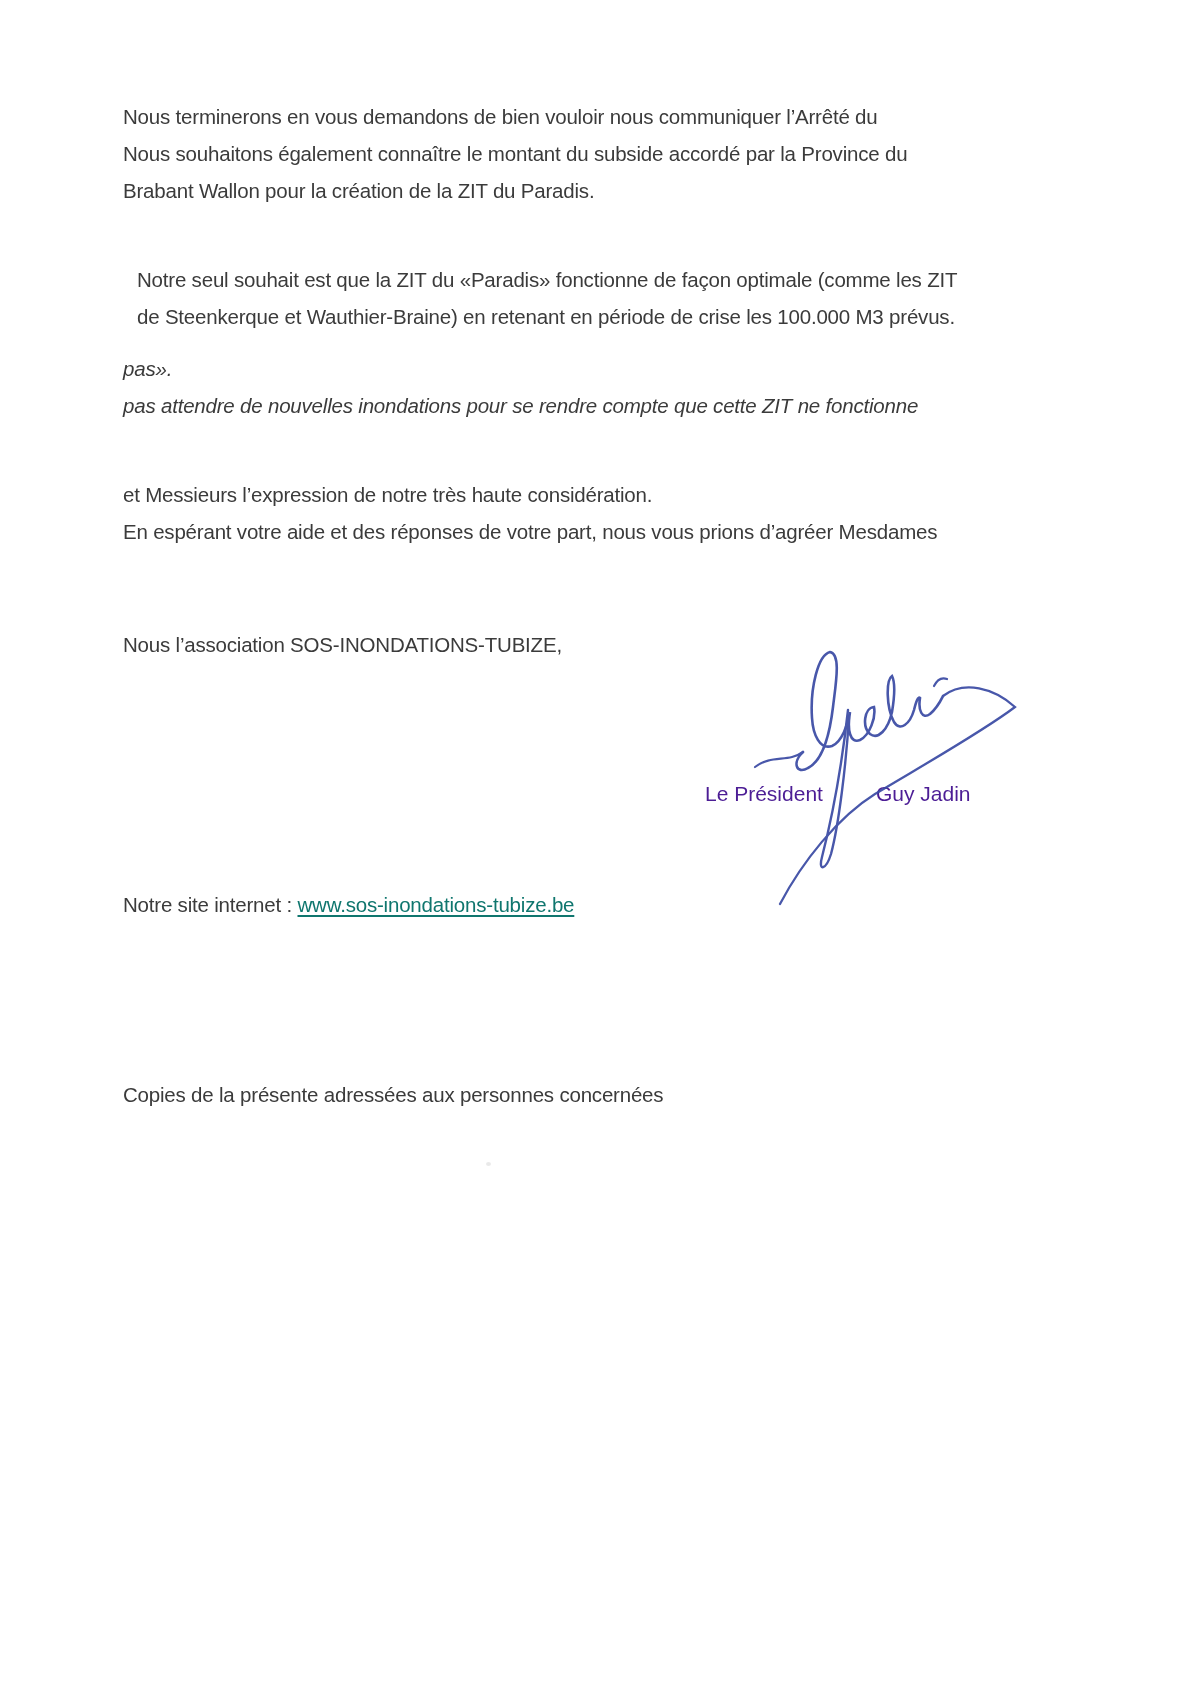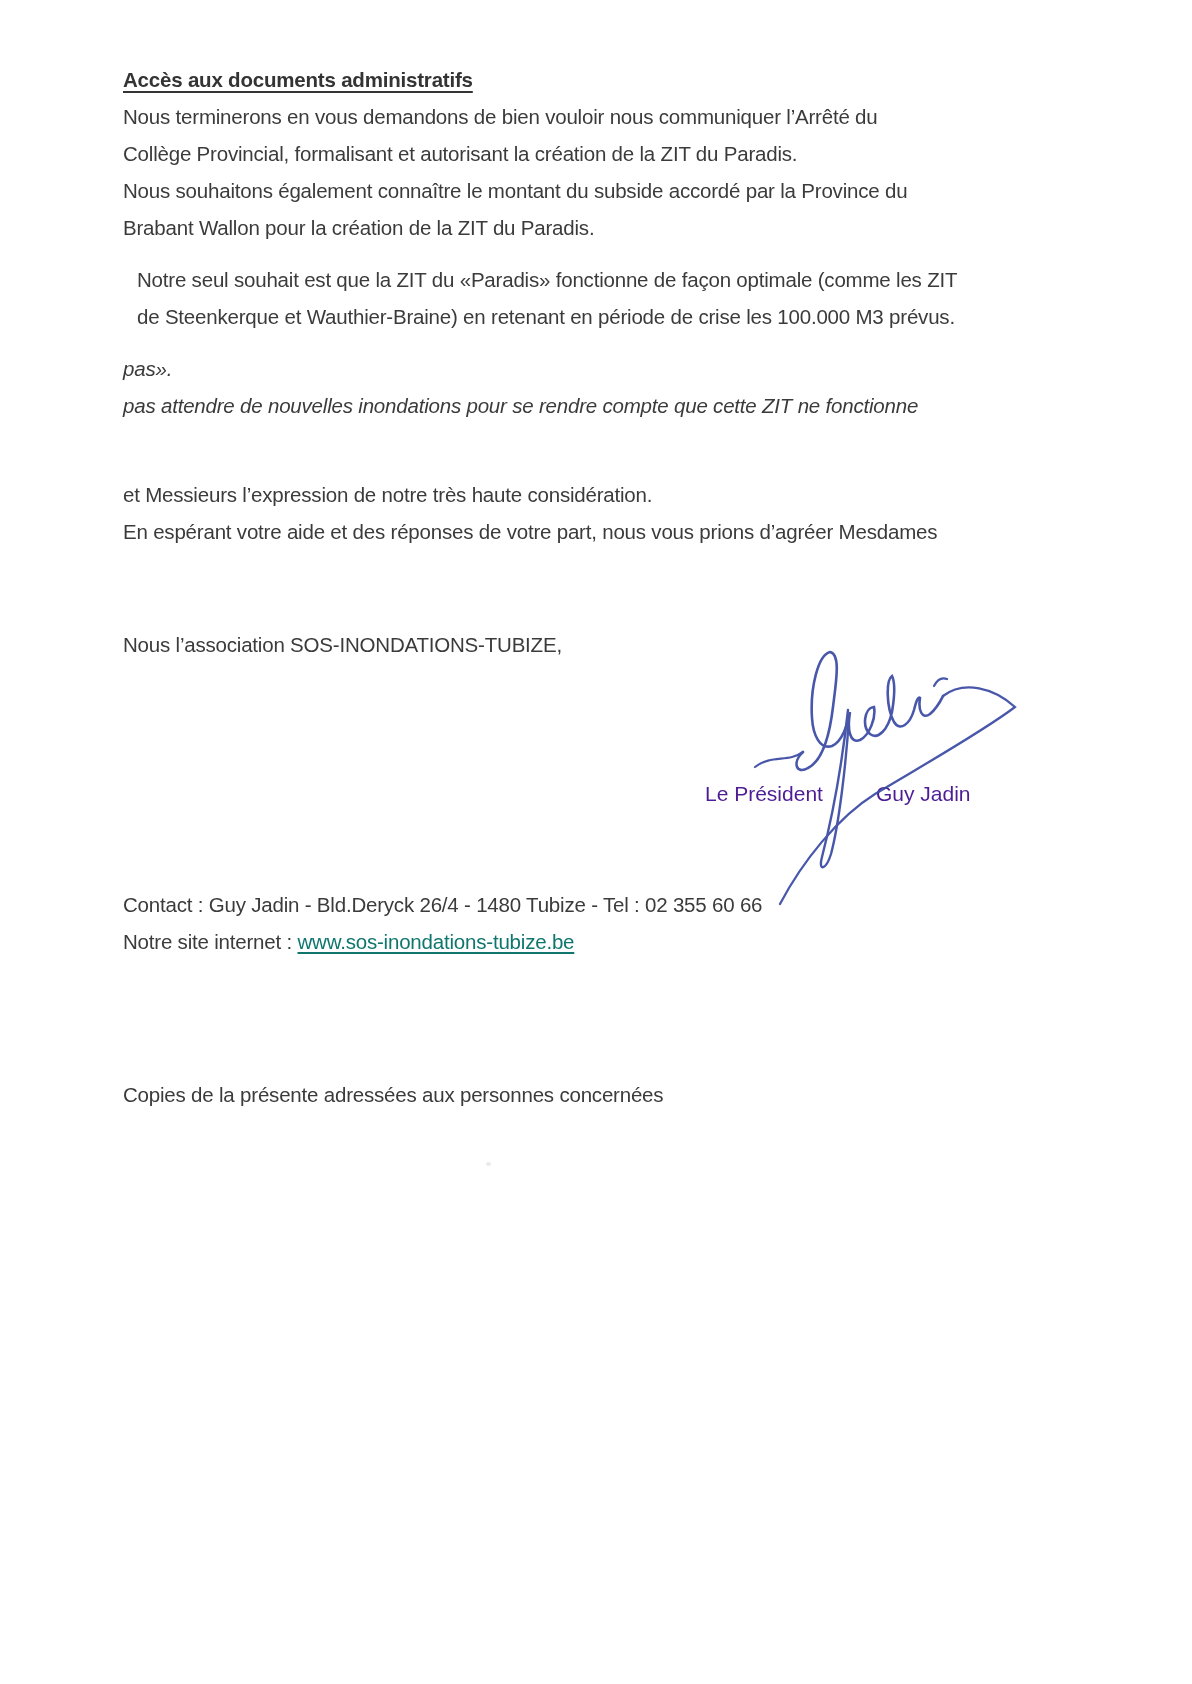--- a/index.html
+++ b/index.html
@@ -53,27 +53,23 @@
     background:#bfbfbf;
     opacity:0.35;
     border-radius:50%;
   }
 </style>
 </head>
 <body>
 
 <div class="page">
 
-  <div class="doc-block" style="top:61px;">
-    <div class="doc-line doc-heading">Accès aux documents administratifs</div>
-  </div>
 
   <div class="doc-block" style="top:98px;">
     <div class="doc-line">Nous terminerons en vous demandons de bien vouloir nous communiquer l’Arrêté du</div>
-    <div class="doc-line">Collège Provincial, formalisant et autorisant la création de la ZIT du Paradis.</div>
     <div class="doc-line">Nous souhaitons également connaître le montant du subside accordé par la Province du</div>
     <div class="doc-line">Brabant Wallon pour la création de la ZIT du Paradis.</div>
   </div>
 
   <div class="doc-block" style="top:261px;margin-left:14px;">
     <div class="doc-line">Notre seul souhait est que la ZIT du «Paradis» fonctionne de façon optimale (comme les ZIT</div>
     <div class="doc-line">de Steenkerque et Wauthier-Braine) en retenant en période de crise les 100.000 M3 prévus.</div>
   </div>
 
   <div class="doc-block" style="top:350px;">
@@ -122,21 +118,20 @@
 
       <path d="M 148,98 C 142,152 132,206 122,245
                C 118,260 126,258 131,242
                C 139,212 146,152 149,106" stroke-width="2.4"></path>
 
       <path d="M 234,74 q 5,-10 13,-7" stroke-width="2.2"></path>
     </g>
   </svg>
 
   <div class="doc-block" style="top:886px;">
-    <div class="doc-line">Contact : Guy Jadin - Bld.Deryck 26/4 - 1480 Tubize - Tel : 02 355 60 66</div>
     <div class="doc-line"><span>Notre site internet : </span><a class="weblink" href="#">www.sos-inondations-tubize.be</a></div>
   </div>
 
   <div class="doc-block" style="top:1076px;">
     <div class="doc-line">Copies de la présente adressées aux personnes concernées</div>
   </div>
 
   <div class="speck" style="left:486px; top:1162px;"></div>
 
 </div>

